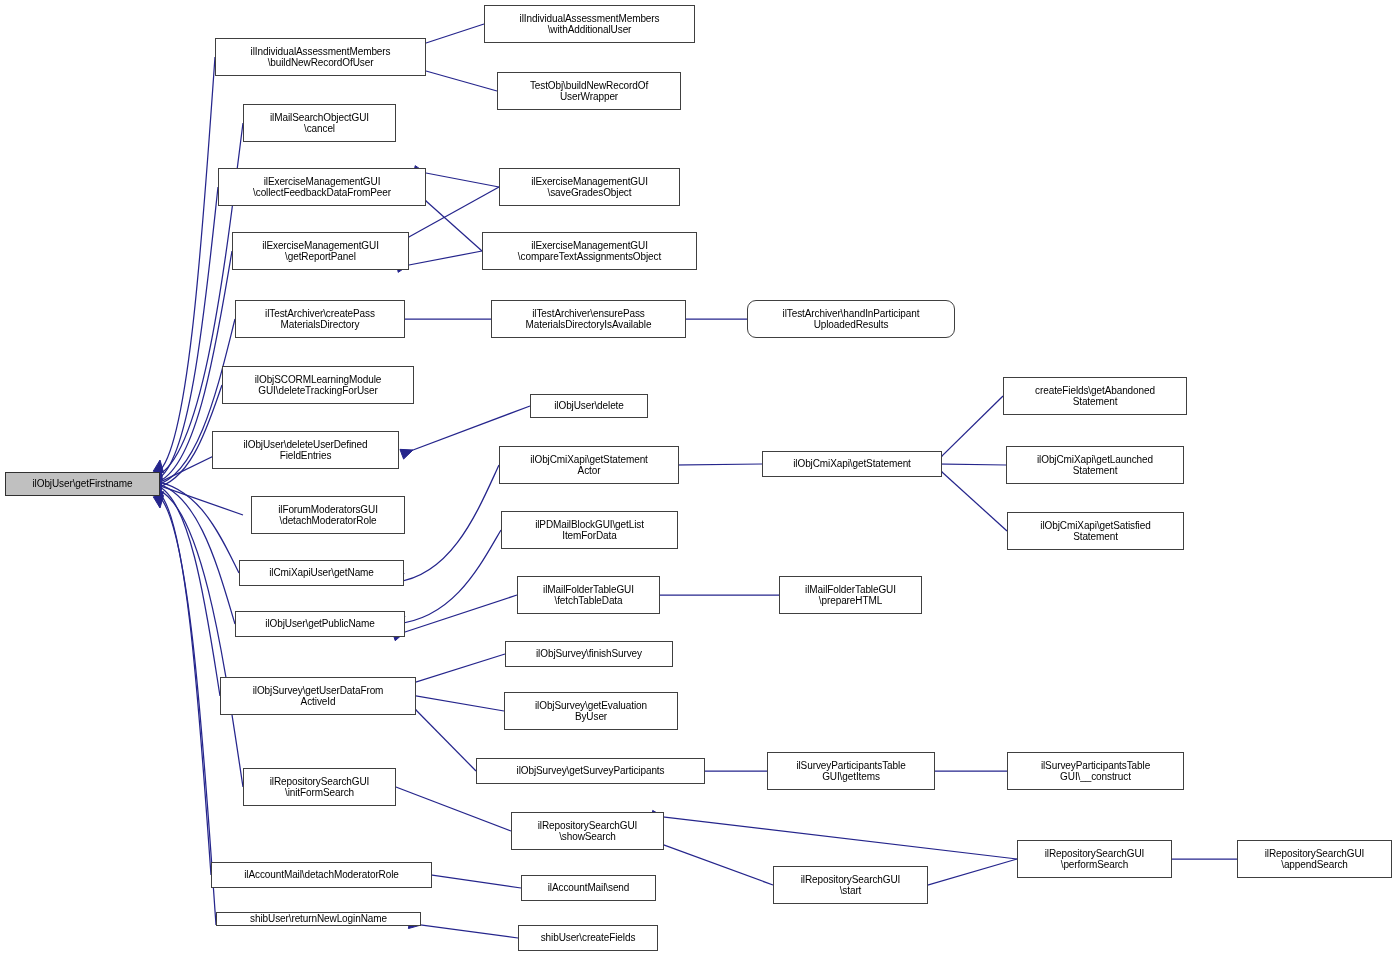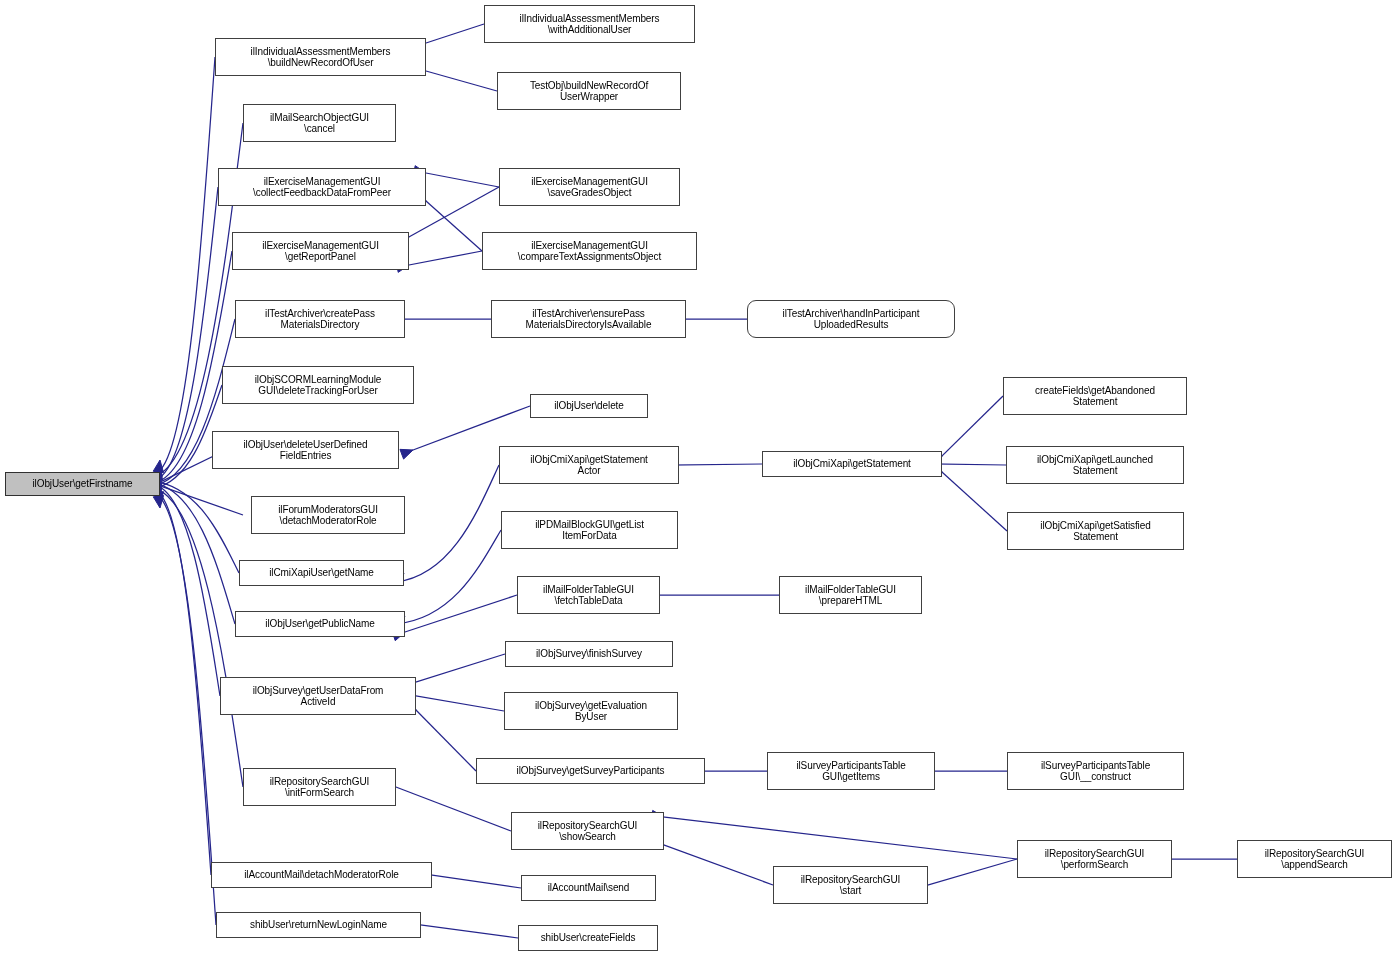--- a/index.html
+++ b/index.html
@@ -289,15 +289,15 @@
     <div class="node" style="left: 511px; top: 812px; width: 153px; height: 38px;"><span class="node-label">ilRepositorySearchGUI
 \showSearch</span></div>
     <div class="node" style="left: 773px; top: 866px; width: 155px; height: 38px;"><span class="node-label">ilRepositorySearchGUI
 \start</span></div>
     <div class="node" style="left: 1017px; top: 840px; width: 155px; height: 38px;"><span class="node-label">ilRepositorySearchGUI
 \performSearch</span></div>
     <div class="node" style="left: 1237px; top: 840px; width: 155px; height: 38px;"><span class="node-label">ilRepositorySearchGUI
 \appendSearch</span></div>
     <div class="node" style="left: 211px; top: 862px; width: 221px; height: 26px;"><span class="node-label">ilAccountMail\detachModeratorRole</span></div>
     <div class="node" style="left: 521px; top: 875px; width: 135px; height: 26px;"><span class="node-label">ilAccountMail\send</span></div>
-    <div class="node" style="left: 216px; top: 912px; width: 205px; height: 26px;"><span class="node-label">shibUser\returnNewLoginName</span></div>
+    <div class="node" style="left: 216px; top: 912px; width: 205px; height: 14px;"><span class="node-label">shibUser\returnNewLoginName</span></div>
     <div class="node" style="left: 518px; top: 925px; width: 140px; height: 26px;"><span class="node-label">shibUser\createFields</span></div>
   </div>
 
 </body></html>

